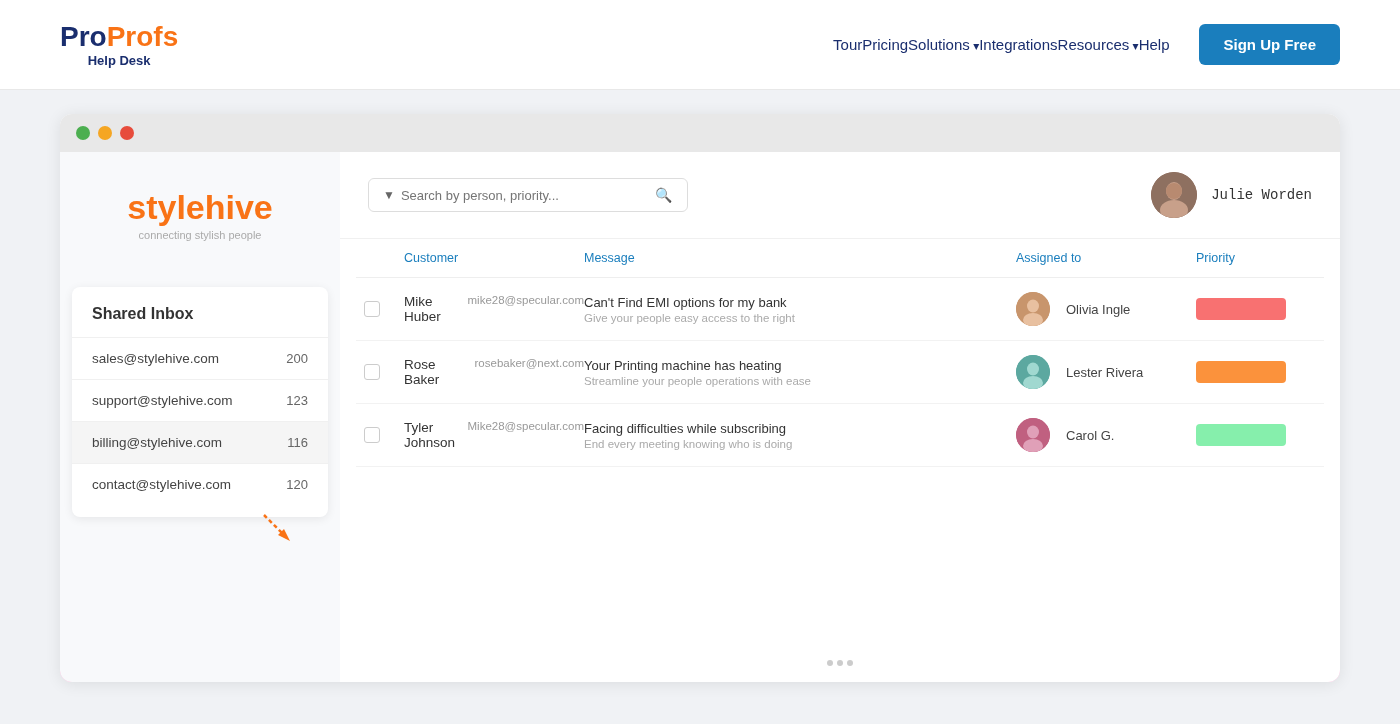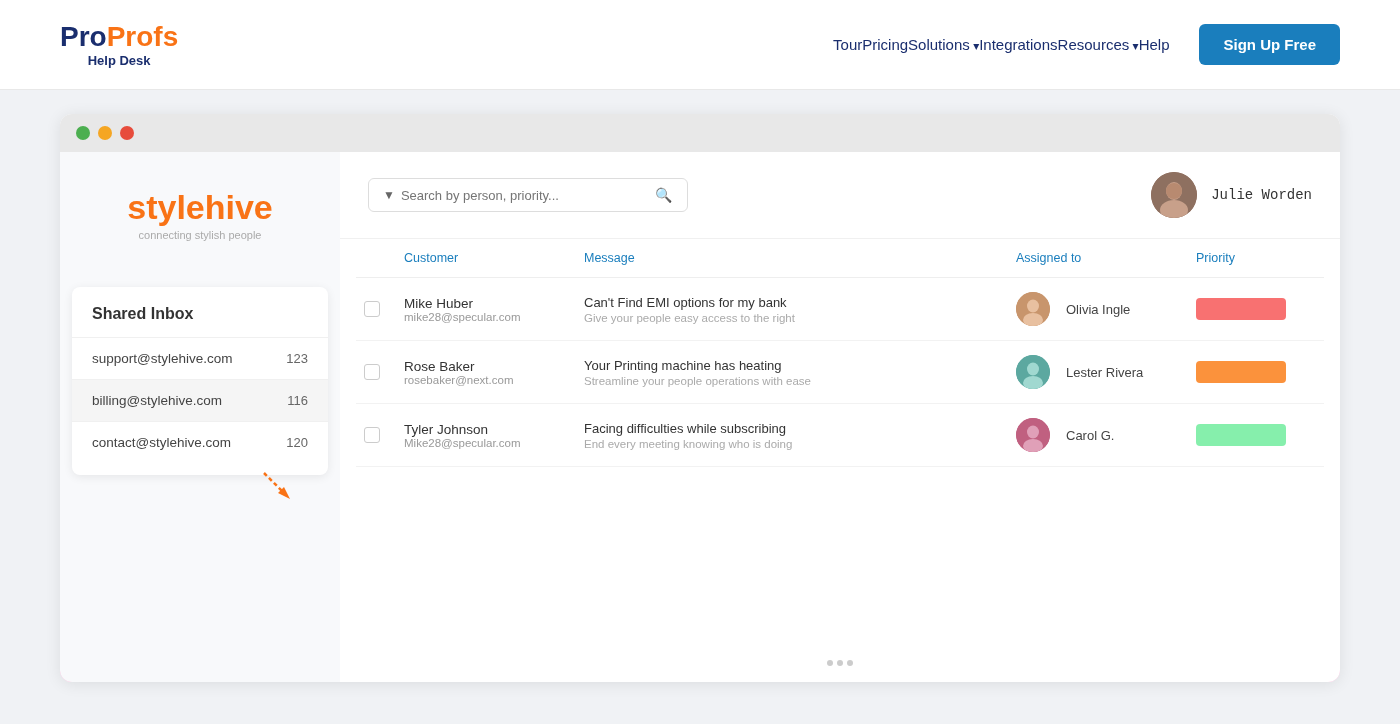--- a/index.html
+++ b/index.html
@@ -230,21 +230,21 @@
 
     .checkbox-cell { display: flex; align-items: center; }
     .checkbox {
       width: 16px;
       height: 16px;
       border: 1.5px solid #ccc;
       border-radius: 3px;
       cursor: pointer;
     }
 
-    .customer-cell { display: flex; flex-direction: column; }
+    .customer-cell { display: flex; }
     .customer-name { font-size: 13.5px; color: #333; font-weight: 500; }
     .customer-email { font-size: 11.5px; color: #999; }
 
     .message-cell { display: flex; flex-direction: column; padding-right: 24px; }
     .message-title { font-size: 13px; color: #333; font-weight: 500; }
     .message-preview { font-size: 11.5px; color: #aaa; margin-top: 2px; }
 
     .assigned-cell {
       display: flex;
       align-items: center;
@@ -322,20 +322,24 @@
 
     <div class="left-panel">
       <div class="brand-area">
         <div class="brand-name">stylehive</div>
         <div class="brand-tagline">connecting stylish people</div>
       </div>
 
       <div class="sidebar-card">
         <div class="sidebar-title">Shared Inbox</div>
 
+        <div class="sidebar-item">
+          <span class="sidebar-item-label">sales@stylehive.com</span>
+          <span class="sidebar-item-count">200</span>
+        </div>
         <div class="sidebar-item">
           <span class="sidebar-item-label">support@stylehive.com</span>
           <span class="sidebar-item-count">123</span>
         </div>
         <div class="sidebar-item" style="background:#f5f5f5;">
           <span class="sidebar-item-label">billing@stylehive.com</span>
           <span class="sidebar-item-count">116</span>
         </div>
         <div class="sidebar-item">
           <span class="sidebar-item-label">contact@stylehive.com</span>

